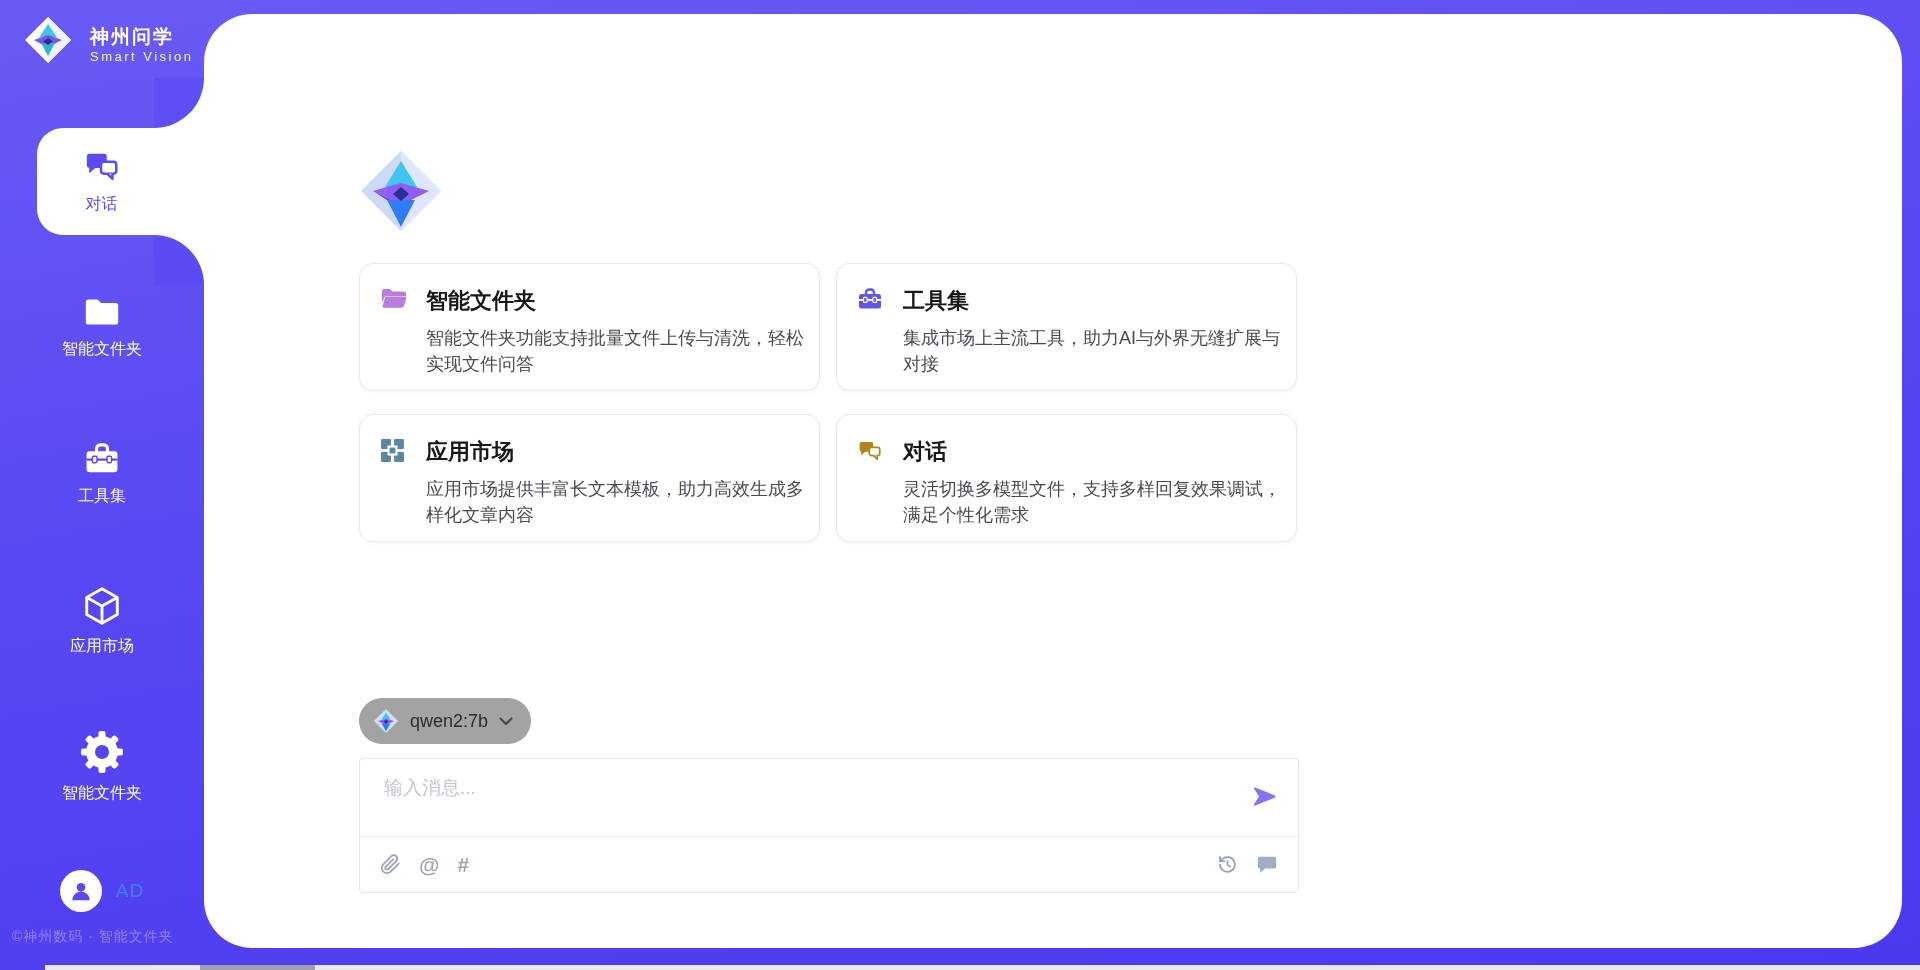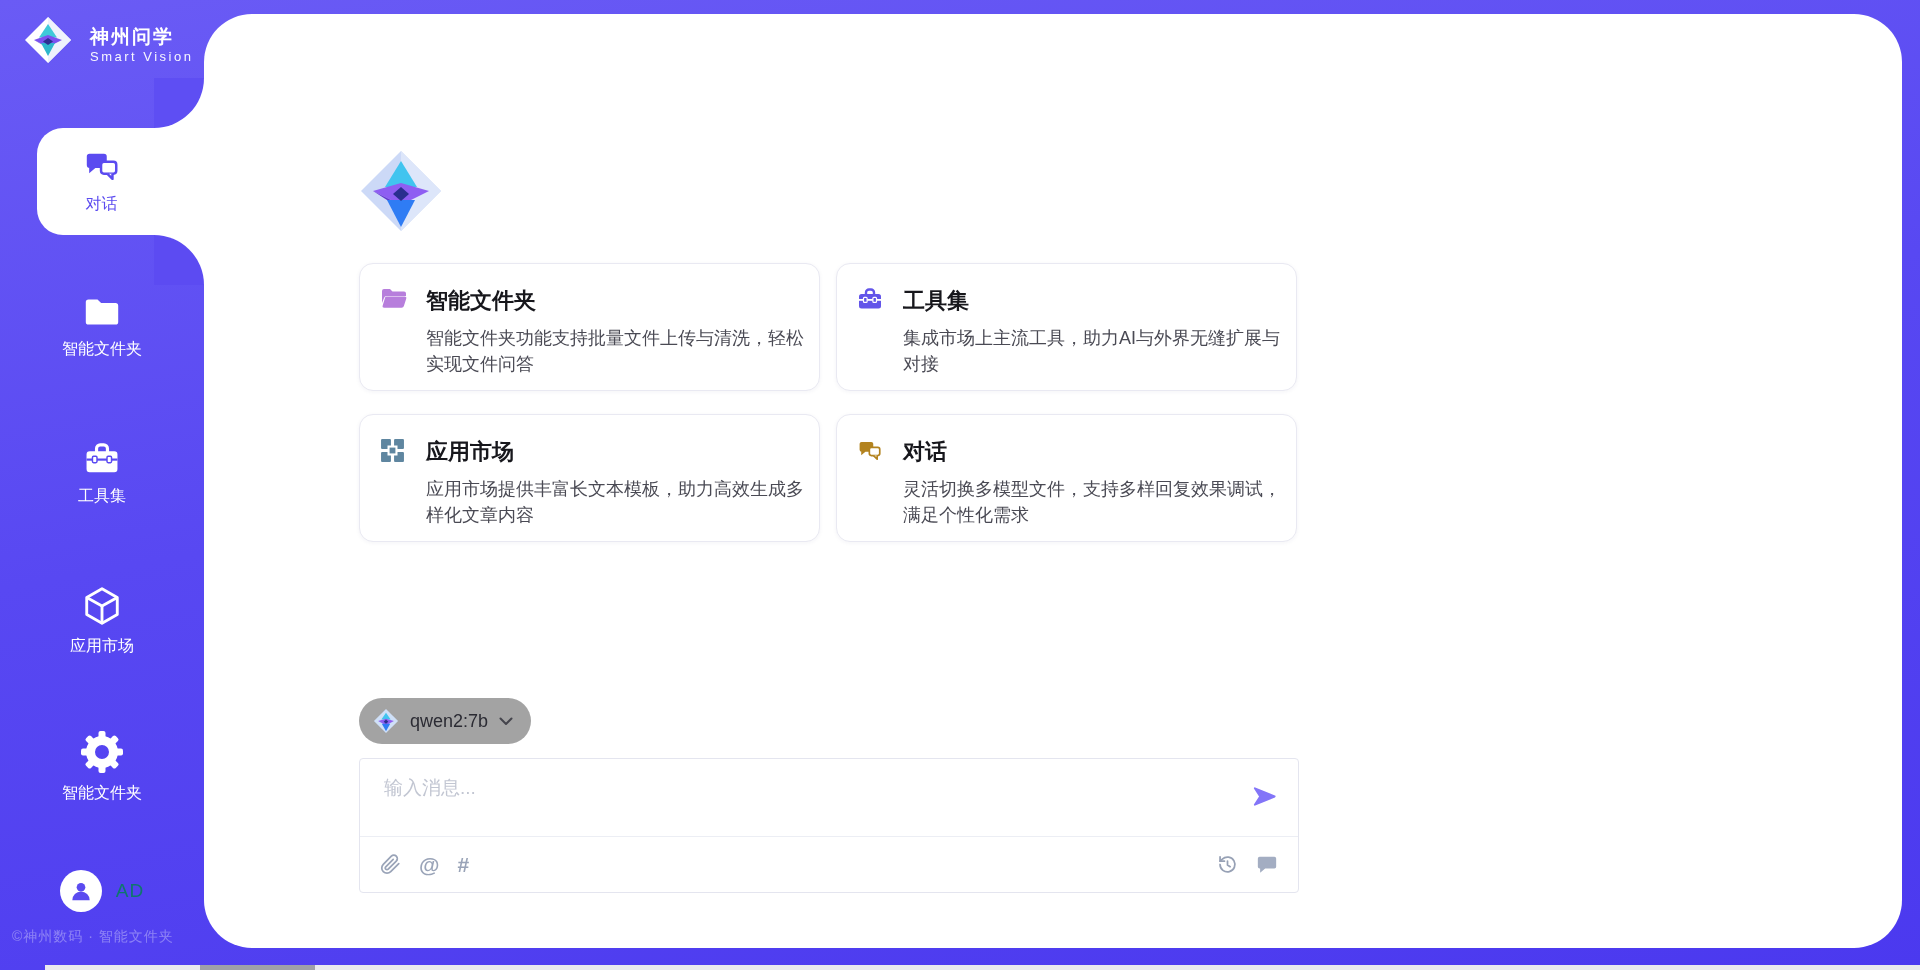--- a/index.html
+++ b/index.html
@@ -23,21 +23,21 @@
   .fillet{position:absolute;left:154px;width:50px;height:50px;background:#fff;}
   .fillet.f-top{top:78px;}
   .fillet.f-bot{top:235px;}
   .fillet span{display:block;width:100%;height:100%;}
   .fillet.f-top span{background:#5e4ef3;border-radius:0 0 100% 0;}
   .fillet.f-bot span{background:#5c4bf2;border-radius:0 100% 0 0;}
   .nav-item{position:absolute;left:0;width:204px;display:flex;flex-direction:column;align-items:center;gap:9px;color:#fff;font-size:16px;cursor:pointer;}
   .ni-folder{top:294px;} .ni-toolbox{top:440px;} .ni-cube{top:585px;} .ni-gear{top:730px;}
   .user{position:absolute;left:0;top:870px;width:204px;display:flex;align-items:center;justify-content:center;gap:14px;cursor:pointer;}
   .avatar{width:42px;height:42px;border-radius:50%;background:#fff;display:flex;align-items:center;justify-content:center;}
-  .user-name{color:#0f766e;font-size:19px;letter-spacing:1px;}
+  .user-name{color:#3b82f6;font-size:19px;letter-spacing:1px;}
   .side-footer{position:absolute;left:12px;top:928px;font-size:14px;color:rgba(255,255,255,.34);letter-spacing:1px;white-space:nowrap;}
   
   .greeting{position:absolute;left:155px;top:135px;display:flex;align-items:center;gap:18px;}
   .greeting h1{margin:0;font-size:30px;font-weight:bold;color:#17171c;letter-spacing:.5px;}
   
   .cards{position:absolute;left:155px;top:249px;width:938px;display:grid;grid-template-columns:461px 461px;column-gap:16px;row-gap:23px;}
   .card{
     height:128px;box-sizing:border-box;background:#fff;border:1px solid #e9e9f2;border-radius:14px;
     padding:22px 4px 0 66px;position:relative;box-shadow:0 1px 4px rgba(45,45,100,.05);cursor:pointer;
   }

